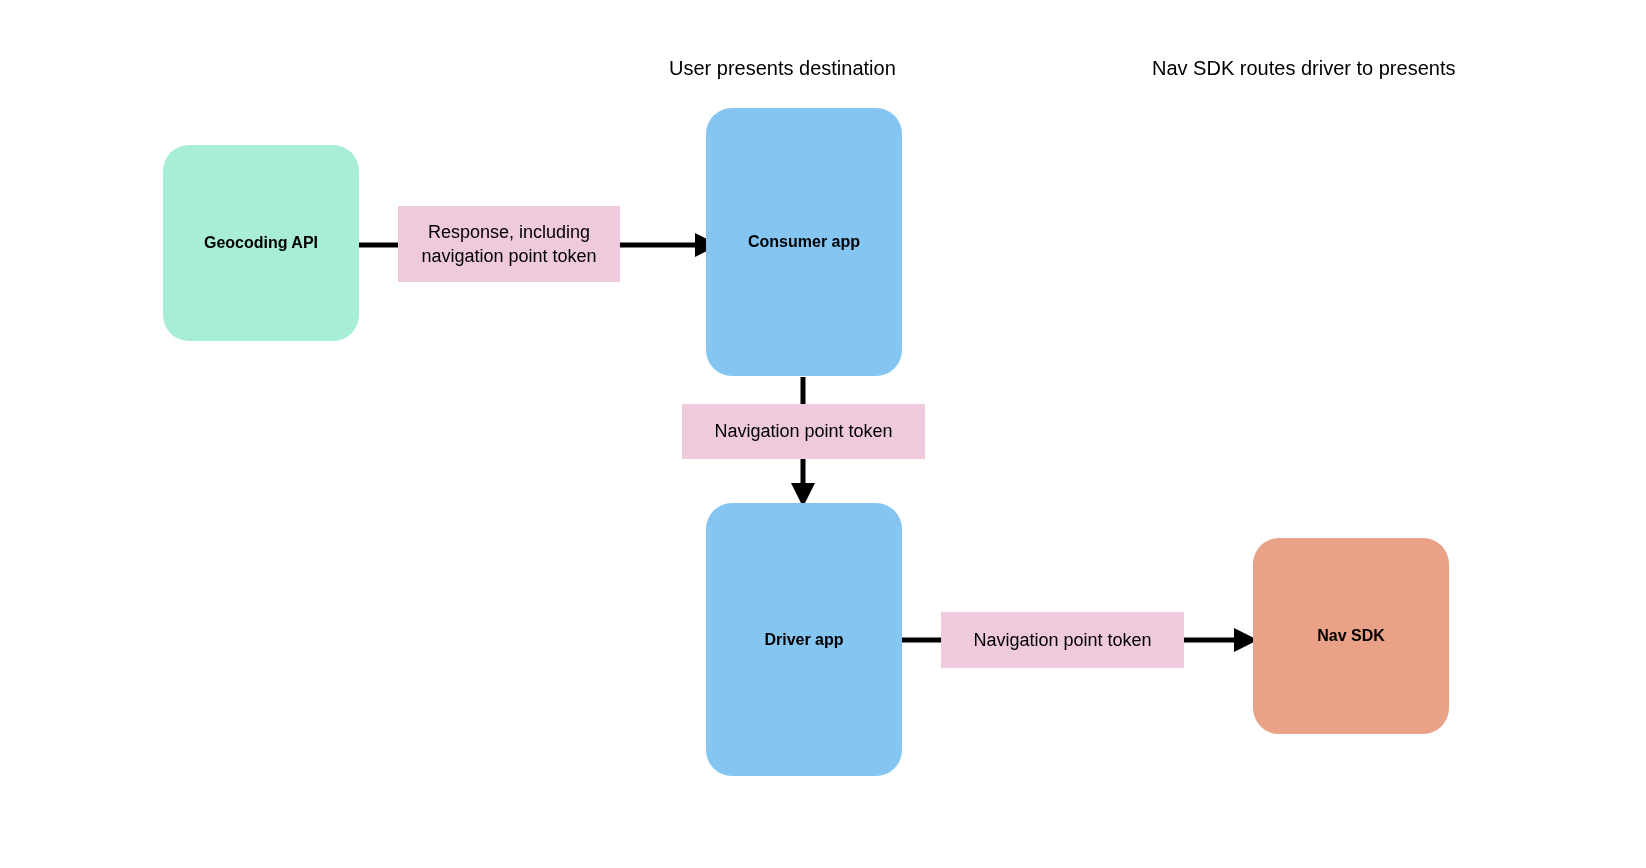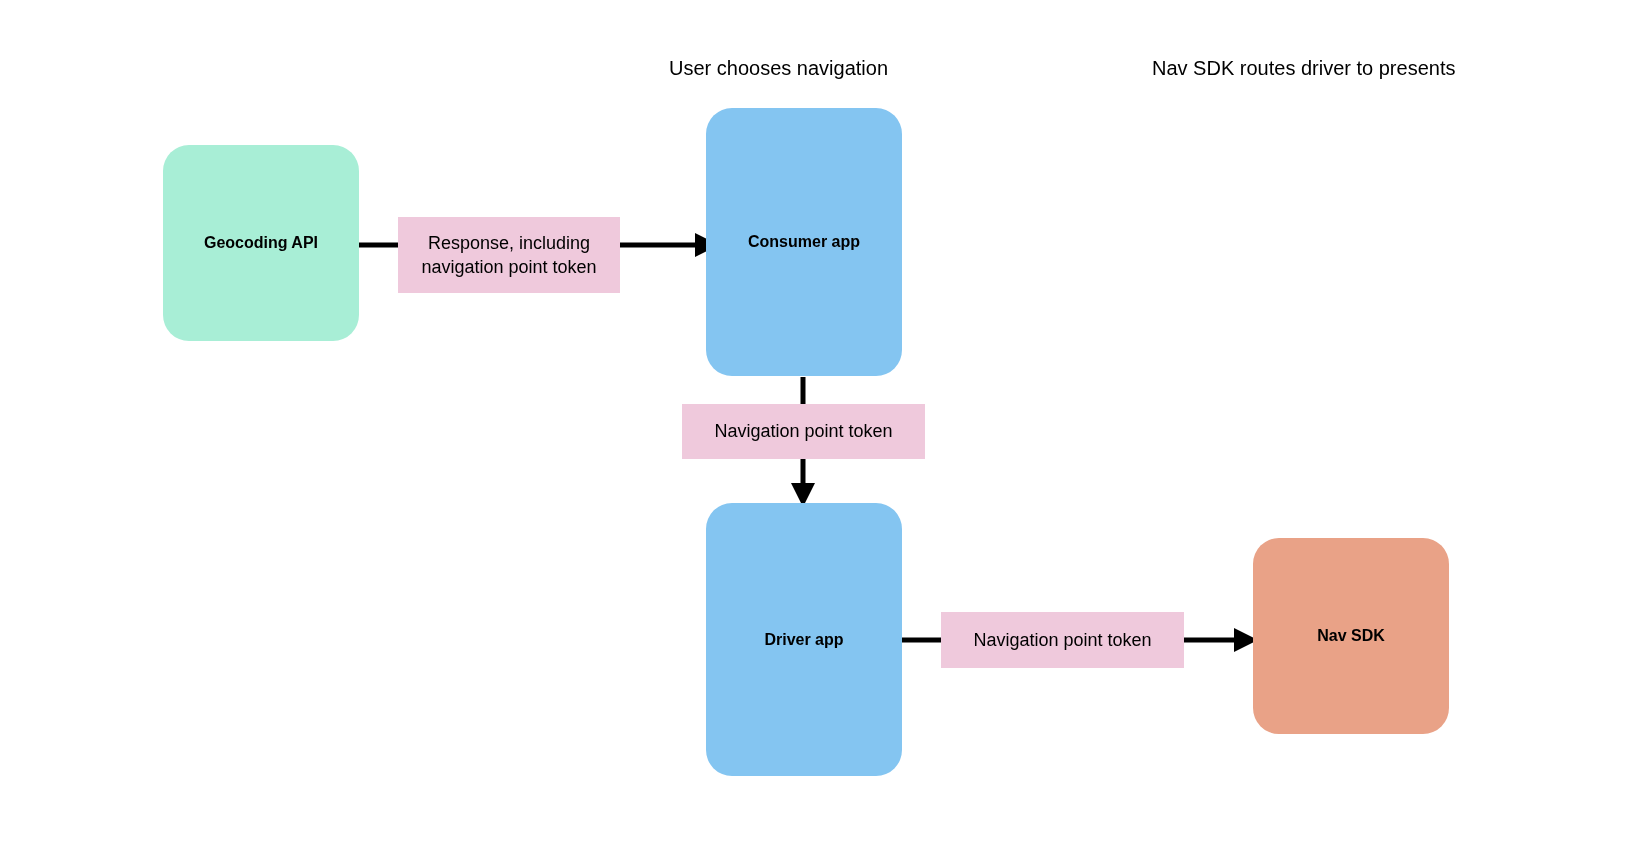--- a/index.html
+++ b/index.html
@@ -72,21 +72,21 @@
     pointer-events: none;
   }
   .connector svg { display: block; overflow: visible; }
 </style>
 </head>
 <body>
 
 <div id="stage">
 
 
-  <div class="col-header" style="left:669px; top:58px;">User chooses navigation</div>
+  <div class="col-header" style="left:669px; top:58px;">User presents destination</div>
 
   <div class="col-header" style="left:1152px; top:58px;">Nav SDK routes driver to presents</div>
 
   <div class="connector" style="left:355px; top:225px; width:360px; height:40px;">
     <svg width="360" height="40" viewBox="0 0 360 40">
       <line x1="0" y1="20" x2="340" y2="20" stroke="#000000" stroke-width="5"></line>
       <polygon points="340,8 364,20 340,32" fill="#000000"></polygon>
     </svg>
   </div>
 
@@ -113,21 +113,21 @@
   </div>
 
   <div class="node" style="left:706px; top:503px; width:196px; height:273px; background:#84C5F1;">
     <span class="node-label">Driver app</span>
   </div>
 
   <div class="node" style="left:1253px; top:538px; width:196px; height:196px; background:#E9A287;">
     <span class="node-label">Nav SDK</span>
   </div>
 
-  <div class="edge-label" style="left:398px; top:217px; width:222px; height:76px;">
+  <div class="edge-label" style="left:398px; top:206px; width:222px; height:76px;">
     <span class="edge-label-text">Response, including navigation point token</span>
   </div>
 
   <div class="edge-label" style="left:682px; top:404px; width:243px; height:55px;">
     <span class="edge-label-text">Navigation point token</span>
   </div>
 
   <div class="edge-label" style="left:941px; top:612px; width:243px; height:56px;">
     <span class="edge-label-text">Navigation point token</span>
   </div>

